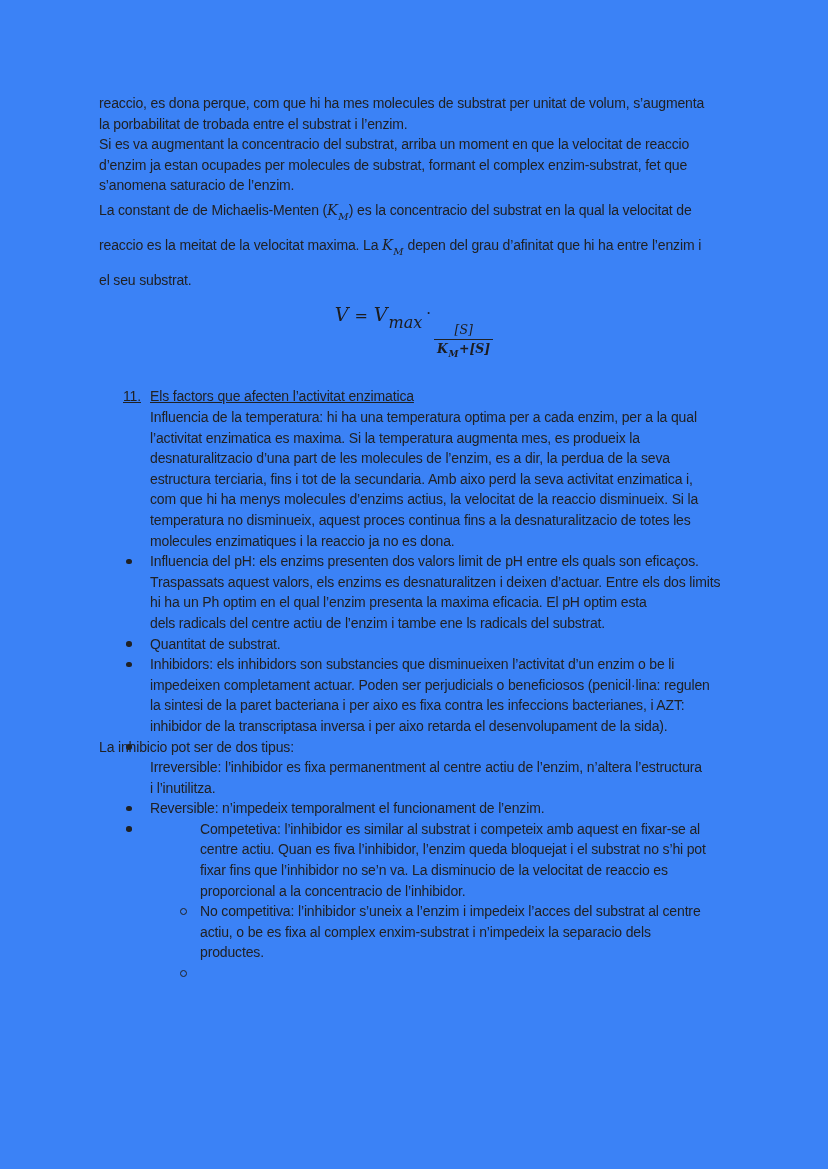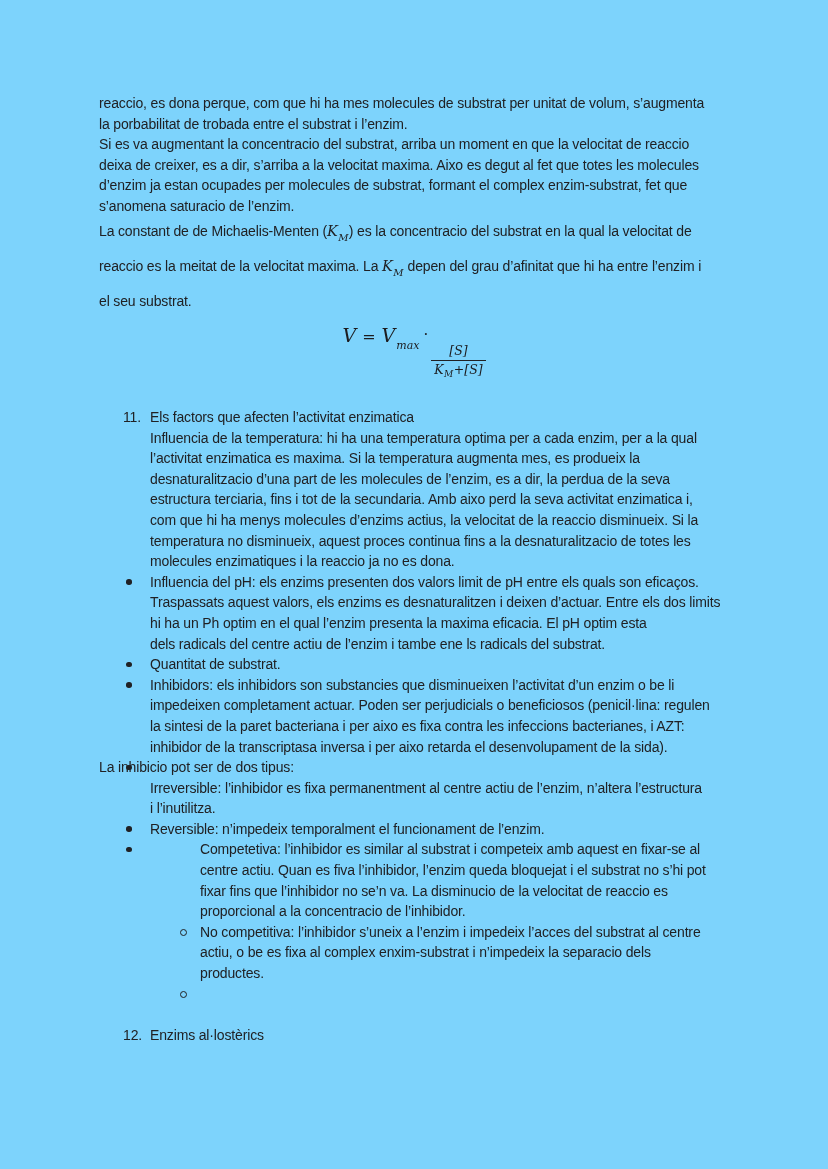--- a/index.html
+++ b/index.html
@@ -4,21 +4,21 @@
 <style>
   html, body {
     margin: 0;
     padding: 0;
     background: #ffffff;
   }
   .page {
     position: relative;
     width: 828px;
     height: 1169px;
-    background: #7dd3fc;
+    background: #3b82f6;
     box-sizing: border-box;
     padding: 93px 0 0 99px;
     overflow: hidden;
     font-family: "Liberation Sans", sans-serif;
     color: #202124;
   }
   .block { margin: 0; }
   .ln {
     white-space: nowrap;
     font-size: 14px;
@@ -35,21 +35,21 @@
   }
   .subm {
     font-family: "DejaVu Serif", serif;
     font-style: italic;
     font-size: 10px;
     vertical-align: -5px;
     margin: 0 0.5px;
   }
 
   
-  .numbered { display: flex; margin-left: 24px; }
+  .numbered { display: flex; margin-left: 24px; text-decoration: underline; }
   .numbered .marker { flex: none; width: 27px; }
   .bullet { display: flex; margin-left: 26px; align-items: flex-end; }
   .bullet .marker { flex: none; width: 25px; position: relative; }
   .bullet .marker::before {
     content: "";
     position: absolute;
     left: 1px; top: 7.5px;
     width: 5.5px; height: 5.5px;
     border-radius: 50%;
     background: #202124;
@@ -70,45 +70,44 @@
   
   .formula {
     margin: 9px 99px 26px 0;
     text-align: center;
     font-family: "DejaVu Serif", serif;
     font-style: italic;
     color: #1c1c1f;
   }
   .fv { font-size: 19px; }
   .feq { font-size: 16px; font-style: normal; margin: 0 6px; }
-  .fsub { font-size: 11px; vertical-align: -7px; margin: 0 1px 0 1px; }
+  .fsub { font-size: 16px; vertical-align: -7px; margin: 0 1px 0 1px; }
   .fdot { font-size: 15px; font-style: normal; vertical-align: 3px; margin: 0 3px; }
   .frac {
     display: inline-flex;
     flex-direction: column;
     align-items: center;
     vertical-align: -13px;
     font-size: 12.5px;
     line-height: 1.3;
   }
   .fnum { padding: 0 3px 1px 3px; }
-  .fden { border-top: 1.3px solid #202124; padding: 1px 3px 0 3px; }
+  .fden { border-top: 1.3px solid #202124; padding: 1px 3px 0 3px; font-weight: bold; }
   .fsubsm { font-size: 9px; vertical-align: -3.5px; margin: 0 0.5px; }
 </style>
 </head>
 <body>
 
 <div class="page">
     <div class="block paragraph">
       <div class="ln">reaccio, es dona perque, com que hi ha mes molecules de substrat per unitat de volum, s’augmenta</div>
       <div class="ln">la porbabilitat de trobada entre el substrat i l’enzim.</div>
     </div>
     <div class="block paragraph">
       <div class="ln">Si es va augmentant la concentracio del substrat, arriba un moment en que la velocitat de reaccio</div>
-      <div class="ln">deixa de creixer, es a dir, s’arriba a la velocitat maxima. Aixo es degut al fet que totes les molecules</div>
       <div class="ln">d’enzim ja estan ocupades per molecules de substrat, formant el complex enzim-substrat, fet que</div>
       <div class="ln">s’anomena saturacio de l’enzim.</div>
     </div>
     <div class="block paragraph km">
       <div class="ln">La constant de de Michaelis-Menten (<span class="kvar">K</span><span class="subm">M</span>) es la concentracio del substrat en la qual la velocitat de</div>
       <div class="ln">reaccio es la meitat de la velocitat maxima. La <span class="kvar">K</span><span class="subm">M</span> depen del grau d’afinitat que hi ha entre l’enzim i</div>
       <div class="ln">el seu substrat.</div>
     </div>
     <div class="block formula"><span class="fv">V</span><span class="feq">=</span><span class="fv">V</span><span class="fsub">max</span><span class="fdot">·</span><span class="frac">
         <span class="fnum">[S]</span>
@@ -184,19 +183,13 @@
     <div class="block sub-bullet">
       <span class="marker"></span>
       <div class="item-body">
         <div class="ln">No competitiva: l’inhibidor s’uneix a l’enzim i impedeix l’acces del substrat al centre</div>
         <div class="ln">actiu, o be es fixa al complex enxim-substrat i n’impedeix la separacio dels</div>
         <div class="ln">productes.</div>
       </div>
     </div>
     <div class="block spacer"></div>
     <div class="block spacer"></div>
-    <div class="block numbered">
-      <span class="marker"><span class="ln">12.</span></span>
-      <div class="item-body">
-        <div class="ln">Enzims al·lostèrics</div>
-      </div>
-    </div>
   </div>
 
 </body></html>

